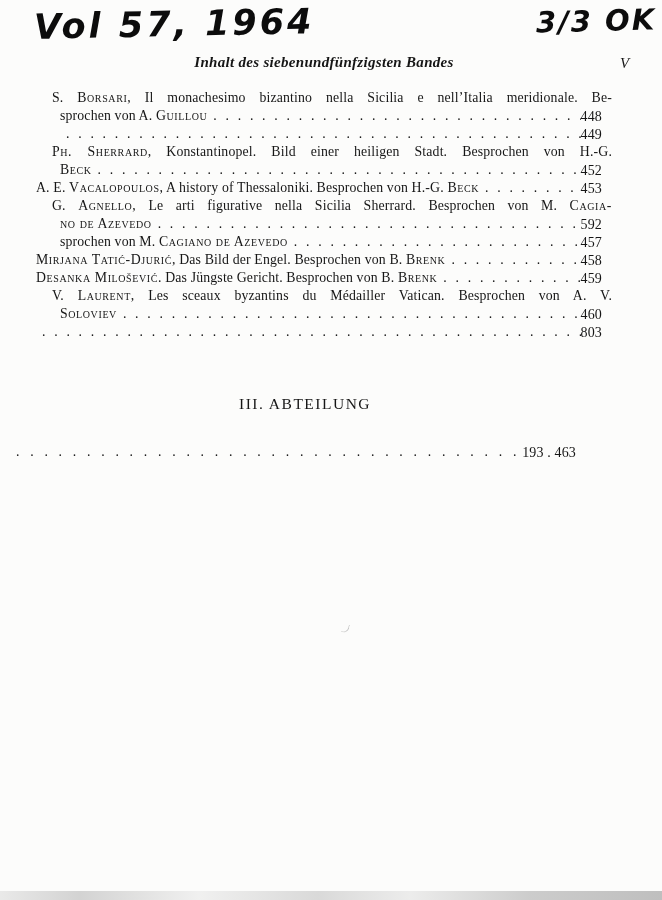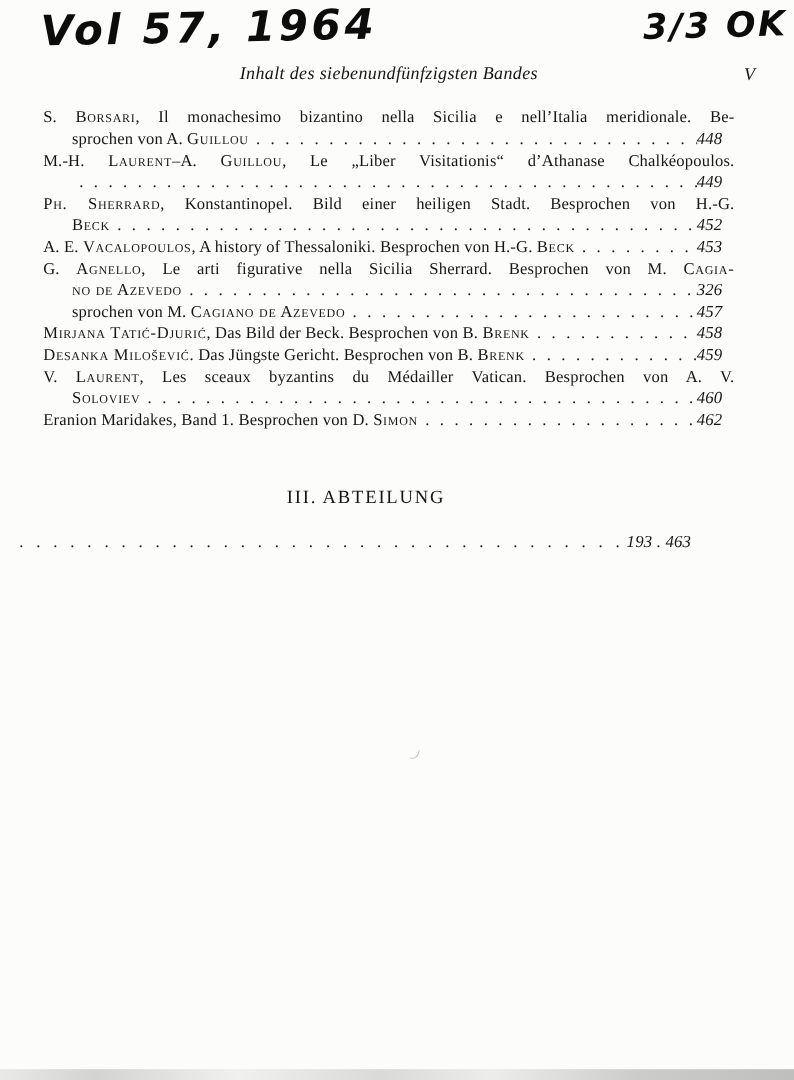--- a/index.html
+++ b/index.html
@@ -37,65 +37,64 @@
     letter-spacing: 2px;
     transform: rotate(-1.5deg);
   }
 
   
   .header-title {
     position: absolute;
     left: 36px; top: 54px; width: 576px;
     text-align: center;
     font-style: italic;
-    font-weight: normal;
+    font-weight: bold;
     font-size: 15px;
     letter-spacing: 0.3px;
   }
   .page-roman {
     position: absolute;
     left: 620px; top: 55px;
     font-style: italic;
     font-size: 15px;
   }
 
   
   .toc {
     position: absolute;
     left: 36px; top: 89px; width: 576px;
     font-size: 13.8px;
     letter-spacing: 0.15px;
     line-height: 18px;
   }
   .toc-line { min-height: 18px; }
   .toc-line.indent { padding-left: 24px; }
-  .toc-line.just { text-align: justify; text-align-last: justify; }
+  .toc-line.just { text-align: justify; text-align-last: justify; margin-left: 16px; }
   .toc-line.has-page { display: flex; align-items: flex-end; }
   .line-text { white-space: nowrap; }
   .sc { font-variant: small-caps; letter-spacing: 0.6px; }
   .dots {
     flex: 1 1 auto;
     overflow: hidden;
     white-space: nowrap;
     word-spacing: 5px;
     padding-left: 6px;
     padding-right: 2px;
   }
   .pagenum {
     flex: 0 0 auto;
     padding-right: 10px;
     font-size: 14px;
     transform: translateY(1px);
-    font-style: italic;
   }
 
   
   .section-heading {
     position: absolute;
-    left: 0; top: 406px; width: 610px;
+    left: 0; top: 395px; width: 610px;
     text-align: center;
     font-size: 15.5px;
     letter-spacing: 1.5px;
   }
 
   
   .biblio {
     position: absolute;
     left: 10px; top: 443px; width: 568px;
     font-size: 13.8px;
@@ -145,21 +144,20 @@
   <div class="toc" id="toc">
       <div>
         <div class="toc-line just"><span class="line-text"><span>S. </span><span class="sc">Borsari</span><span>, Il monachesimo bizantino nella Sicilia e nell’Italia meridionale. Be-</span></span></div>
         <div class="toc-line indent has-page">
           <span class="line-text"><span>sprochen von A. </span><span class="sc">Guillou</span></span>
           <span class="dots">. . . . . . . . . . . . . . . . . . . . . . . . . . . . . . . . . . . . . . . . . . . . . . . . . . . . . . . . . . . . </span>
           <span class="pagenum">448</span>
         </div>
       </div>
       <div>
-        <div class="toc-line just"><span class="line-text"><span>M.-H. </span><span class="sc">Laurent</span><span>–A. </span><span class="sc">Guillou</span><span>, Le „Liber Visitationis“ d’Athanase Chalkéopoulos.</span></span></div>
         <div class="toc-line indent has-page">
           <span class="dots">. . . . . . . . . . . . . . . . . . . . . . . . . . . . . . . . . . . . . . . . . . . . . . . . . . . . . . . . . . . . </span>
           <span class="pagenum">449</span>
         </div>
       </div>
       <div>
         <div class="toc-line just"><span class="line-text"><span class="sc">Ph. Sherrard</span><span>, Konstantinopel. Bild einer heiligen Stadt. Besprochen von H.-G.</span></span></div>
         <div class="toc-line indent has-page">
           <span class="line-text"><span class="sc">Beck</span></span>
           <span class="dots">. . . . . . . . . . . . . . . . . . . . . . . . . . . . . . . . . . . . . . . . . . . . . . . . . . . . . . . . . . . . </span>
@@ -171,33 +169,33 @@
           <span class="line-text"><span>A. E. </span><span class="sc">Vacalopoulos</span><span>, A history of Thessaloniki. Besprochen von H.-G. </span><span class="sc">Beck</span></span>
           <span class="dots">. . . . . . . . . . . . . . . . . . . . . . . . . . . . . . . . . . . . . . . . . . . . . . . . . . . . . . . . . . . . </span>
           <span class="pagenum">453</span>
         </div>
       </div>
       <div>
         <div class="toc-line just"><span class="line-text"><span>G. </span><span class="sc">Agnello</span><span>, Le arti figurative nella Sicilia Sherrard. Besprochen von M. </span><span class="sc">Cagia-</span></span></div>
         <div class="toc-line indent has-page">
           <span class="line-text"><span class="sc">no de Azevedo</span></span>
           <span class="dots">. . . . . . . . . . . . . . . . . . . . . . . . . . . . . . . . . . . . . . . . . . . . . . . . . . . . . . . . . . . . </span>
-          <span class="pagenum">326</span>
+          <span class="pagenum">592</span>
         </div>
       </div>
       <div>
         <div class="toc-line indent has-page">
           <span class="line-text"><span>sprochen von M. </span><span class="sc">Cagiano de Azevedo</span></span>
           <span class="dots">. . . . . . . . . . . . . . . . . . . . . . . . . . . . . . . . . . . . . . . . . . . . . . . . . . . . . . . . . . . . </span>
           <span class="pagenum">457</span>
         </div>
       </div>
       <div>
         <div class="toc-line has-page">
-          <span class="line-text"><span class="sc">Mirjana Tatić-Djurić</span><span>, Das Bild der Beck. Besprochen von B. </span><span class="sc">Brenk</span></span>
+          <span class="line-text"><span class="sc">Mirjana Tatić-Djurić</span><span>, Das Bild der Engel. Besprochen von B. </span><span class="sc">Brenk</span></span>
           <span class="dots">. . . . . . . . . . . . . . . . . . . . . . . . . . . . . . . . . . . . . . . . . . . . . . . . . . . . . . . . . . . . </span>
           <span class="pagenum">458</span>
         </div>
       </div>
       <div>
         <div class="toc-line has-page">
           <span class="line-text"><span class="sc">Desanka Milošević</span><span>. Das Jüngste Gericht. Besprochen von B. </span><span class="sc">Brenk</span></span>
           <span class="dots">. . . . . . . . . . . . . . . . . . . . . . . . . . . . . . . . . . . . . . . . . . . . . . . . . . . . . . . . . . . . </span>
           <span class="pagenum">459</span>
         </div>
@@ -205,23 +203,22 @@
       <div>
         <div class="toc-line just"><span class="line-text"><span>V. </span><span class="sc">Laurent</span><span>, Les sceaux byzantins du Médailler Vatican. Besprochen von A. V.</span></span></div>
         <div class="toc-line indent has-page">
           <span class="line-text"><span class="sc">Soloviev</span></span>
           <span class="dots">. . . . . . . . . . . . . . . . . . . . . . . . . . . . . . . . . . . . . . . . . . . . . . . . . . . . . . . . . . . . </span>
           <span class="pagenum">460</span>
         </div>
       </div>
       <div>
         <div class="toc-line has-page">
-          <span class="line-text"><span>Eranion Maridakes, Band 1. Besprochen von D. </span><span class="sc">Simon</span></span>
-          <span class="dots">. . . . . . . . . . . . . . . . . . . . . . . . . . . . . . . . . . . . . . . . . . . . . . . . . . . . . . . . . . . . </span>
-          <span class="pagenum">462</span>
+          <span class="dots">. . . . . . . . . . . . . . . . . . . . . . . . . . . . . . . . . . . . . . . . . . . . . . . . . . . . . . . . . . . . </span>
+          <span class="pagenum">803</span>
         </div>
       </div>
     </div>
 
   <div class="section-heading">III. ABTEILUNG</div>
 
   <div class="biblio" id="biblio">
       <div class="toc-line has-page">
         <span class="dots">. . . . . . . . . . . . . . . . . . . . . . . . . . . . . . . . . . . . . . . . . . . . . . . . . . . . . . . . . . . . </span>
         <span class="pagenum">193 . 463</span>

